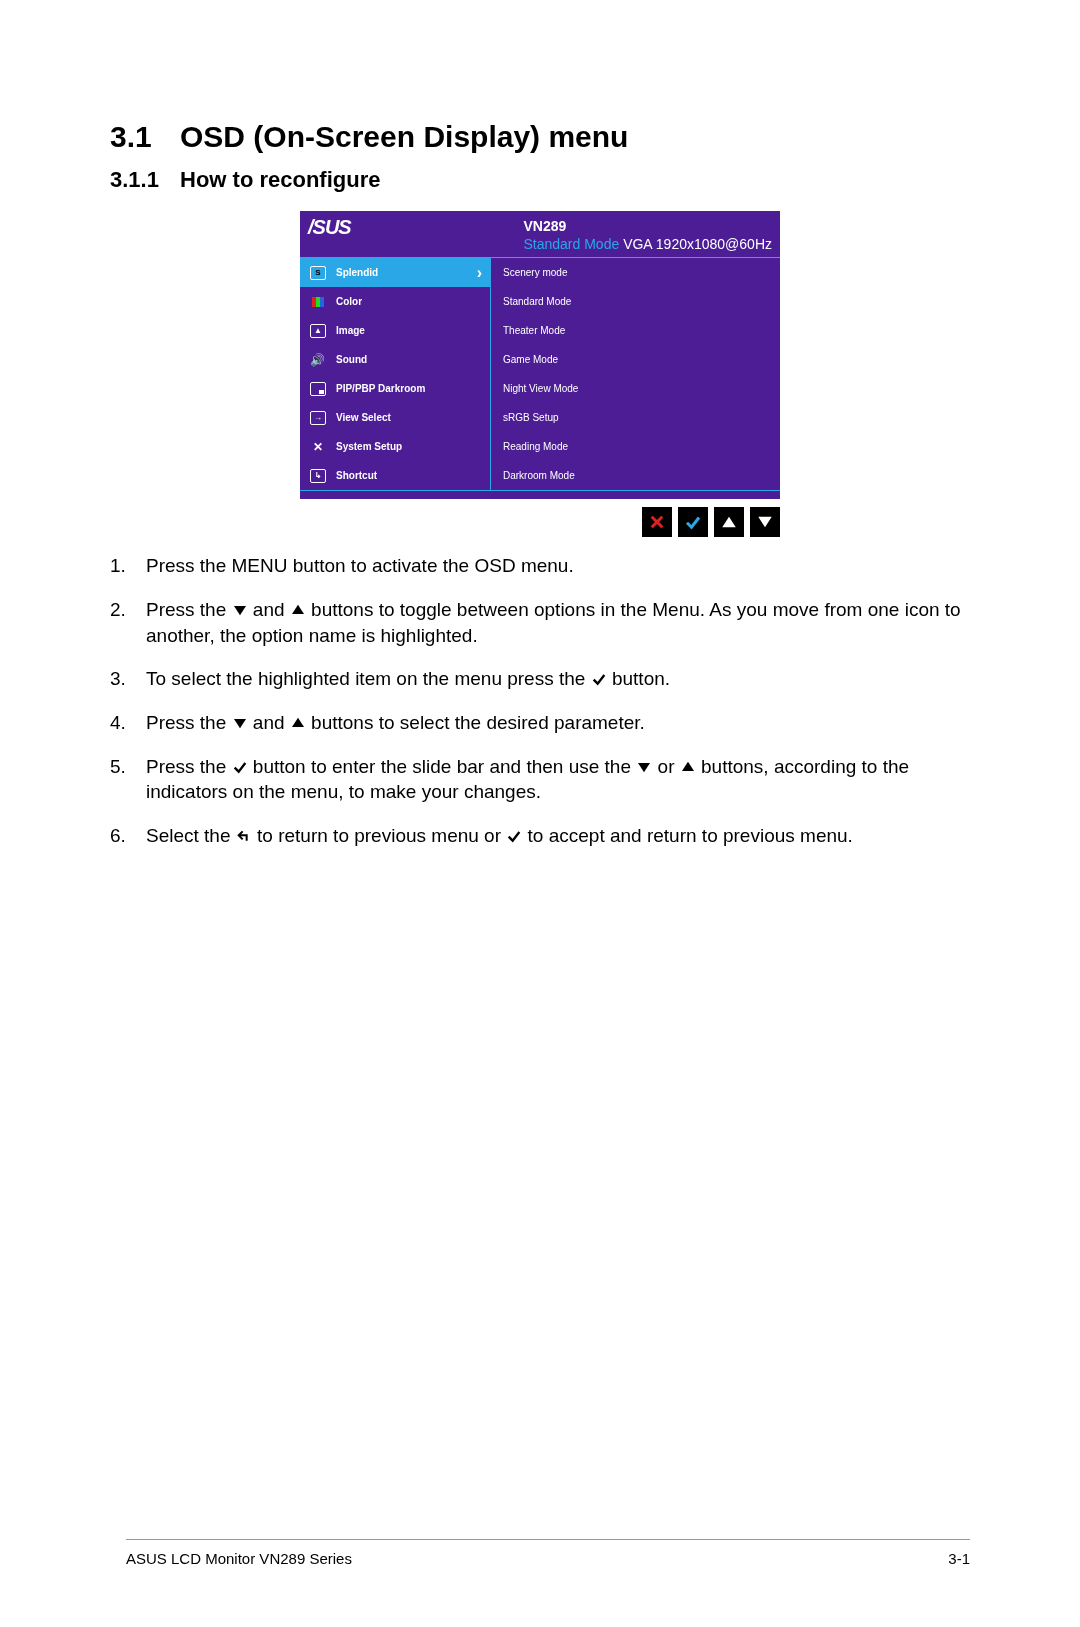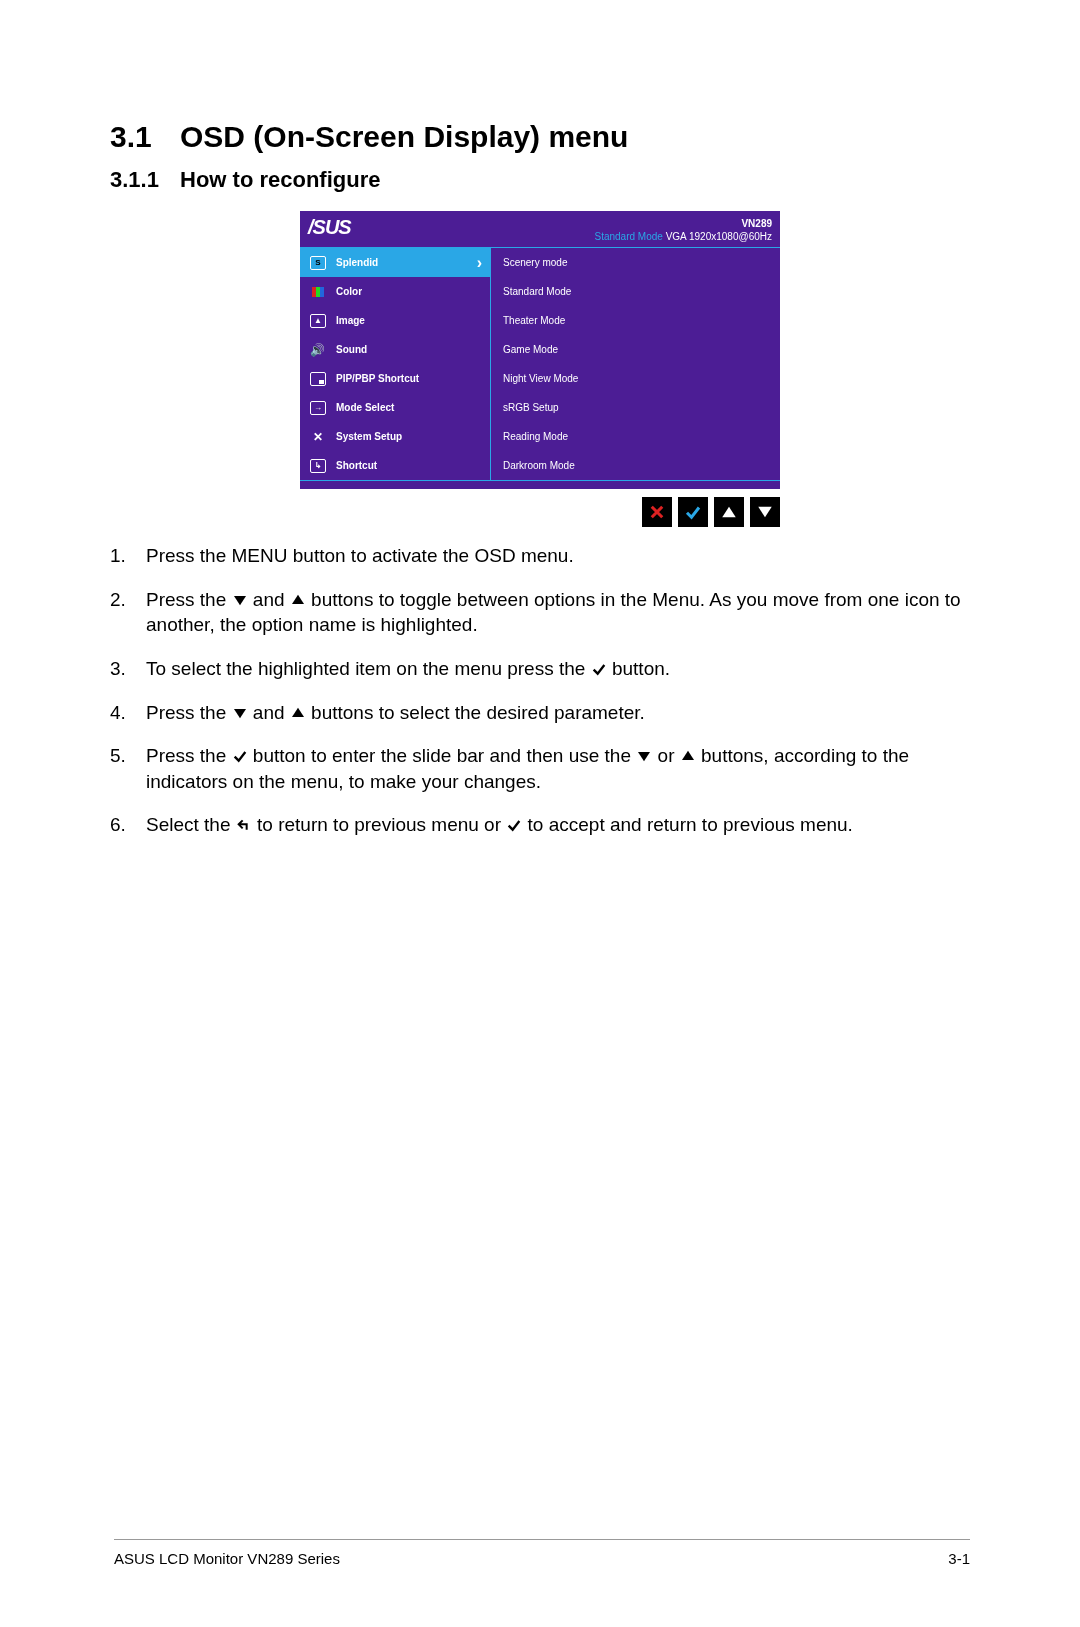--- a/index.html
+++ b/index.html
@@ -6,21 +6,21 @@
   .page{width:1080px;height:1627px;position:relative;box-sizing:border-box;padding:120px 110px 0 110px}
   h1.section{font-size:30px;font-weight:bold;margin:0 0 6px 0}
   h1.section .num{display:inline-block;width:70px}
   h2.sub{font-size:22px;font-weight:bold;margin:13px 0 18px 0}
   h2.sub .num{display:inline-block;width:70px}
   
   .osd-wrap{width:480px;margin:0 auto 0 auto}
   .osd{background:#4c1d95;color:#fff;font-size:11px;position:relative}
   .osd-header{display:flex;align-items:flex-start;justify-content:space-between;padding:6px 8px 4px 8px}
   .asus-logo{font-style:italic;font-weight:bold;font-size:20px;letter-spacing:-1px;font-family:Arial;line-height:1}
-  .hdr-right{text-align:right;font-size:10px;line-height:1.3}
+  .hdr-right{text-align:left;font-size:14px;line-height:1.3}
   .hdr-model{font-weight:bold}
   .hdr-status .blue{color:#2aa7e6}
   .osd-cols{display:flex;border-top:1px solid #2aa7e6;border-bottom:1px solid #2aa7e6}
   .col-left{width:190px;border-right:1px solid #2aa7e6}
   .col-right{flex:1}
   .lrow{display:flex;align-items:center;height:29px;padding:0 8px 0 8px;color:#fff;font-weight:bold;font-size:10px}
   .lrow.sel{background:#2aa7e6;color:#fff}
   .lrow .ic{width:20px;display:inline-flex;justify-content:center;align-items:center;margin-right:8px}
   .lrow .arrow{margin-left:auto;font-size:16px;color:#fff}
   .rrow{display:flex;align-items:center;height:29px;padding:0 12px;color:#fff;font-weight:normal;font-size:10px}
@@ -33,21 +33,21 @@
   .ibox.s{background:#2aa7e6;border-color:#fff;color:#000}
   .rgbsq{display:flex}
   .rgbsq span{width:4px;height:10px}
   
   ol.steps{font-size:19px;line-height:1.35;padding-left:0;list-style:none;margin:0}
   ol.steps li{display:flex;margin-bottom:18px}
   ol.steps li .n{width:36px;flex-shrink:0}
   ol.steps li .t{flex:1}
   .inline-icon{display:inline-block;vertical-align:-2px;width:16px;height:16px}
   
-  .footer{position:absolute;left:114px;right:110px;bottom:60px}
+  .footer{position:absolute;left:126px;right:110px;bottom:60px}
   .footer-line{border-top:1px solid #999;margin-bottom:10px}
   .footer-row{display:flex;justify-content:space-between;font-size:15px}
 </style>
 </head>
 <body>
 
 <div class="page">
 
   <h1 class="section">
     <span class="num">3.1</span><span>OSD (On-Screen Display) menu</span>
@@ -99,27 +99,27 @@
                 <span style="font-size:12px">🔊</span>
               </span>
               <span>Sound</span>
             </div>
             <div class="lrow">
               <span class="ic">
                 <span class="ibox" style="position:relative">
                   <span style="position:absolute;right:1px;bottom:1px;width:5px;height:4px;background:#fff"></span>
                 </span>
               </span>
-              <span>PIP/PBP Shortcut</span>
+              <span>PIP/PBP Darkroom</span>
             </div>
             <div class="lrow">
               <span class="ic">
                 <span class="ibox">→</span>
               </span>
-              <span>Mode Select</span>
+              <span>View Select</span>
             </div>
             <div class="lrow">
               <span class="ic">
                 <span style="font-size:12px">✕</span>
               </span>
               <span>System Setup</span>
             </div>
             <div class="lrow">
               <span class="ic">
                 <span class="ibox">↳</span>

